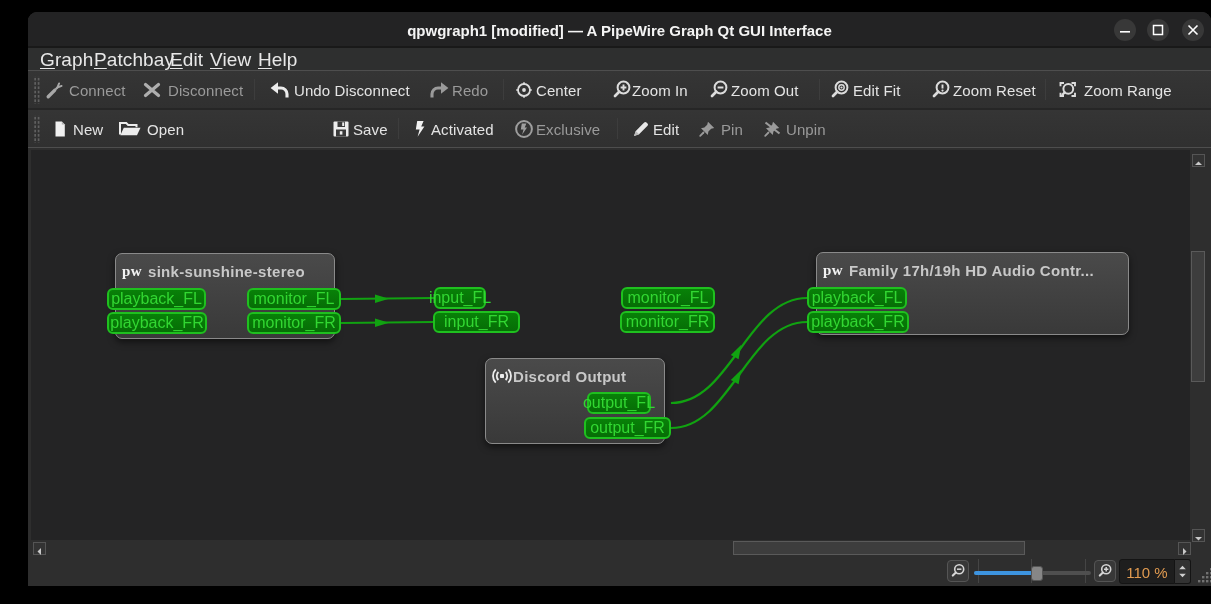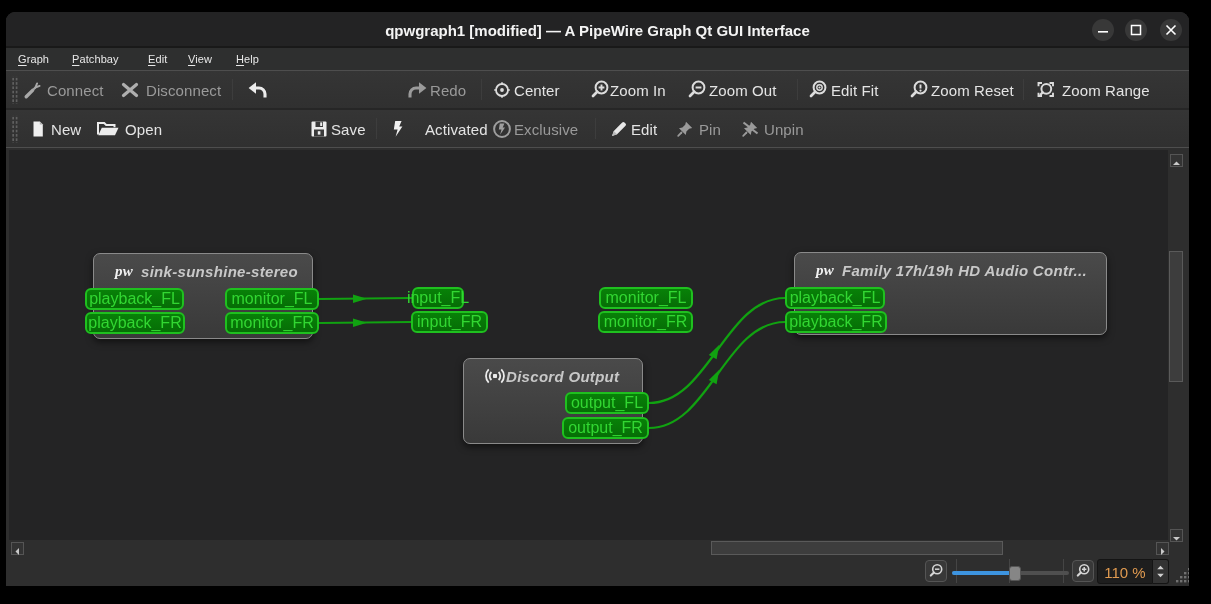--- a/index.html
+++ b/index.html
@@ -1,26 +1,26 @@
 <!DOCTYPE html>
 <html><head>
 <meta charset="utf-8">
 <style>
   * { margin:0; padding:0; box-sizing:border-box; }
   html,body { width:1211px; height:604px; background:#000; overflow:hidden;
     font-family:"Liberation Sans", sans-serif; }
-  #win { position:absolute; left:6px; top:12px; width:1183px; height:574px;
+  #win { position:absolute; left:28px; top:12px; width:1183px; height:574px;
     background:#2e2e2e; border-radius:9px 9px 0 0; overflow:hidden; }
   #titlebar { position:absolute; left:0; top:0; width:1183px; height:34px; background:#232324; }
   #title { position:absolute; left:0; top:0; width:1183px; height:34px; line-height:37px;
     text-align:center; color:#f4f4f4; font-size:15px; font-weight:bold; letter-spacing:0; }
   .winbtn { position:absolute; top:7px; width:22px; height:22px; border-radius:50%; background:#383838; }
   #tsep { position:absolute; left:0; top:34px; width:1183px; height:2px; background:#191919; }
   #menubar { position:absolute; left:0; top:36px; width:1183px; height:22px; background:#2e2f2f; }
-  .menuitem { position:absolute; top:0; height:22px; line-height:23px; color:#e8e8e8; font-size:11px; letter-spacing:0.1px; }
+  .menuitem { position:absolute; top:0; height:22px; line-height:23px; color:#e8e8e8; font-size:19px; letter-spacing:0.1px; }
   .menuitem u { text-decoration-thickness:1px; text-underline-offset:2px; }
   .hline { position:absolute; left:0; width:1183px; height:1px; background:#4e4e4e; }
   .toolbar { position:absolute; left:0; width:1183px; height:37px; background:linear-gradient(#353535,#303030); }
   #tb1 { top:59px; }
   #tbgap { position:absolute; left:0; top:96px; width:1183px; height:2px; background:#262626; }
   #tb2 { top:98px; }
   .tbtext { position:absolute; height:37px; line-height:39px; font-size:15px; letter-spacing:0.1px; color:#e4e4e4; }
   .dis { color:#9a9a9a; }
   .tsep { position:absolute; top:8px; width:1px; height:21px; background:#1f1f1f; border-right:1px solid #3d3d3d; }
   .handle { position:absolute; left:5px; top:5px; width:8px; height:28px;
@@ -50,21 +50,21 @@
     text-align:center; line-height:25px; }
   #spinarrows { position:absolute; left:1147px; top:3px; width:16px; height:25px; background:#333;
     border:1px solid #141414; border-left:none; border-radius:0 3px 3px 0;
     display:flex; align-items:center; justify-content:center; }
   #grip { position:absolute; left:1170px; top:12px; }
   
   .node { position:absolute; border:1px solid #8a8a8a; border-radius:7px;
     background:linear-gradient(#4a4a4a, #393939);
     box-shadow:0 3px 7px rgba(0,0,0,0.55); }
   .ntitle { position:absolute; left:0; top:6px; width:100%; height:22px; display:flex;
-    justify-content:flex-start; padding-left:20px; align-items:center; color:#c8c8c8; font-weight:bold; font-size:15px; letter-spacing:0.3px; white-space:nowrap;font-style:italic; }
+    justify-content:flex-start; padding-left:5px; align-items:center; color:#c8c8c8; font-weight:bold; font-size:15px; letter-spacing:0.3px; white-space:nowrap; }
   .port { position:absolute; height:22px; background:linear-gradient(#088108,#066d06);
     border:2px solid #1fc01f; border-radius:6px; color:#32d732; font-size:16px;
     display:flex; align-items:center; justify-content:center; white-space:nowrap; }
 </style>
 </head>
 <body>
 <div id="win">
   <div id="titlebar">
     <div id="title">qpwgraph1 [modified] — A PipeWire Graph Qt GUI Interface</div>
     <div class="winbtn" style="left:1086px;">
@@ -108,20 +108,21 @@
         </svg>
       </div>
     <div class="tbtext dis" style="left:140px;">Disconnect</div>
     <div class="tsep" style="left:226px;"></div>
     <div class="ticon" style="left:240px;">
         <svg width="23" height="20" viewBox="0 0 23 20">
           <path d="M10,2.2 L2.6,8 L10,13.8 Z" fill="#ececec"></path>
           <path d="M7,8 H13 A6,6 0 0 1 19,14 V17.5" stroke="#ececec" stroke-width="3.1" fill="none"></path>
         </svg>
       </div>
+    <div class="tbtext" style="left:266px;">Undo Disconnect</div>
     <div class="ticon" style="left:400px;">
         <svg width="23" height="20" viewBox="0 0 23 20">
           <path d="M13,2.2 L20.4,8 L13,13.8 Z" fill="#9a9a9a"></path>
           <path d="M16,8 H10 A6,6 0 0 0 4,14 V17.5" stroke="#9a9a9a" stroke-width="3.1" fill="none"></path>
         </svg>
       </div>
     <div class="tbtext dis" style="left:424px;">Redo</div>
     <div class="tsep" style="left:475px;"></div>
     <div class="ticon" style="left:486px;">
         <svg width="20" height="20" viewBox="0 0 20 20">
@@ -202,21 +203,21 @@
           <rect x="8.8" y="12.2" width="2.6" height="3.4" fill="#ededed"></rect>
         </svg>
       </div>
     <div class="tbtext" style="left:325px;">Save</div>
     <div class="tsep" style="left:370px;"></div>
     <div class="ticon" style="left:383px;">
         <svg width="18" height="20" viewBox="0 0 18 20">
           <path d="M6.2,2 L12.6,2 L10.2,7.4 L13.4,7.4 L6.6,17.8 L8.6,10.6 L4.8,10.6 Z" fill="#f0f0f0"></path>
         </svg>
       </div>
-    <div class="tbtext" style="left:403px;margin-left:16px;">Activated</div>
+    <div class="tbtext" style="left:403px;">Activated</div>
     <div class="ticon" style="left:486px;">
         <svg width="20" height="20" viewBox="0 0 20 20">
           <circle cx="10" cy="10" r="7.9" fill="none" stroke="#9e9e9e" stroke-width="2"></circle>
           <path d="M7.8,4.6 L12.4,4.6 L10.7,8.4 L13,8.4 L8.1,15.8 L9.5,10.6 L6.8,10.6 Z" fill="#9e9e9e"></path>
         </svg>
       </div>
     <div class="tbtext dis" style="left:508px;">Exclusive</div>
     <div class="tsep" style="left:589px;"></div>
     <div class="ticon" style="left:603px;">
         <svg width="20" height="20" viewBox="0 0 20 20">
@@ -273,26 +274,26 @@
               <rect x="9" y="7" width="4" height="4" rx="0.8" fill="#ececec"></rect>
               <path d="M7.4,5 A5.6,5.6 0 0 0 7.4,13 M14.6,5 A5.6,5.6 0 0 1 14.6,13" stroke="#ececec" stroke-width="1.8" fill="none"></path>
               <path d="M4.7,2.4 A9.4,9.4 0 0 0 4.7,15.6 M17.3,2.4 A9.4,9.4 0 0 1 17.3,15.6" stroke="#ececec" stroke-width="1.8" fill="none"></path>
             </svg>Discord Output</div>
       </div>
       <div class="port" style="left:76px;top:138px;width:99px;">playback_FL</div>
       <div class="port" style="left:76px;top:162px;width:100px;">playback_FR</div>
       <div class="port" style="left:216px;top:138px;width:94px;">monitor_FL</div>
       <div class="port" style="left:216px;top:162px;width:94px;">monitor_FR</div>
       <div class="port" style="left:403px;top:137px;width:52px;">input_FL</div>
-      <div class="port" style="left:402px;top:161px;width:77px;">input_FR</div>
+      <div class="port" style="left:402px;top:161px;width:87px;">input_FR</div>
       <div class="port" style="left:590px;top:137px;width:94px;">monitor_FL</div>
       <div class="port" style="left:589px;top:161px;width:95px;">monitor_FR</div>
       <div class="port" style="left:776px;top:137px;width:100px;">playback_FL</div>
       <div class="port" style="left:776px;top:161px;width:102px;">playback_FR</div>
-      <div class="port" style="left:556px;top:242px;width:84px;">output_FL</div>
+      <div class="port" style="left:556px;top:242px;width:64px;">output_FL</div>
       <div class="port" style="left:553px;top:267px;width:87px;">output_FR</div>
     </div>
     <div id="vscroll">
       <div class="sbtn" style="left:2px;top:4px;width:13px;height:13px;"><svg width="11" height="11" viewBox="0 0 11 11">
             <path d="M2,7 L5.5,3.5 L9,7 Z" fill="#c9c9c9"></path>
           </svg></div>
       <div class="sthumb" style="left:1px;top:101px;width:14px;height:131px;"></div>
       <div class="sbtn" style="left:2px;top:379px;width:13px;height:13px;"><svg width="11" height="11" viewBox="0 0 11 11">
             <path d="M2,4 L5.5,7.5 L9,4 Z" fill="#c9c9c9"></path>
           </svg></div>

